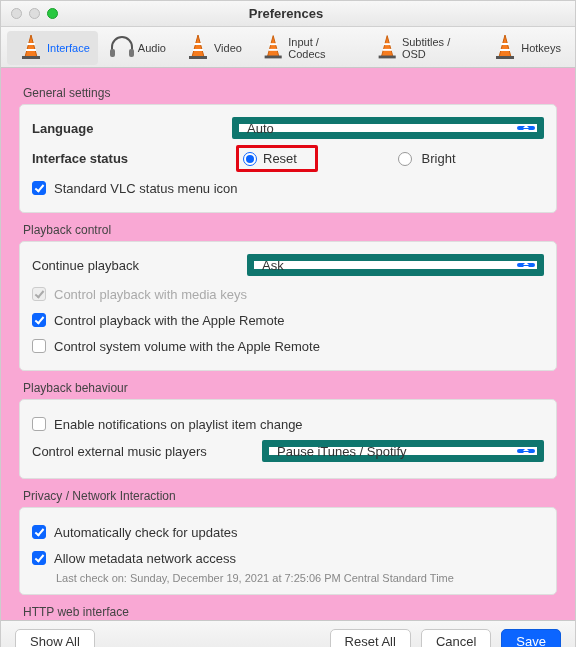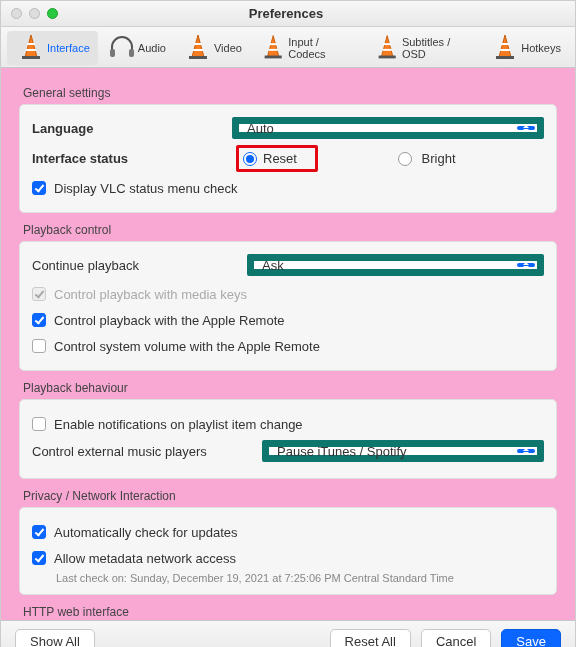--- a/index.html
+++ b/index.html
@@ -135,21 +135,21 @@
             <span>Reset</span>
           </span>
           <span>
             <span class="radio"></span>
             <span>Bright</span>
           </span>
         </div>
       </div>
       <div class="check-row">
         <span class="checkbox checked"></span>
-        <span>Display VLC status menu check</span>
+        <span>Standard VLC status menu icon</span>
       </div>
     </div>
 
     <div class="section-label">Playback control</div>
     <div class="panel">
       <div class="row">
         <div class="lbl" style="min-width:215px;">Continue playback</div>
         <div class="select-wrap">
           <span>Ask</span>
           <div class="select-caret"></div>

